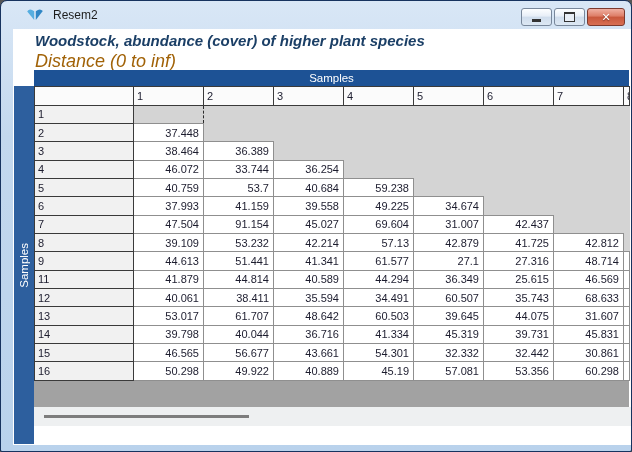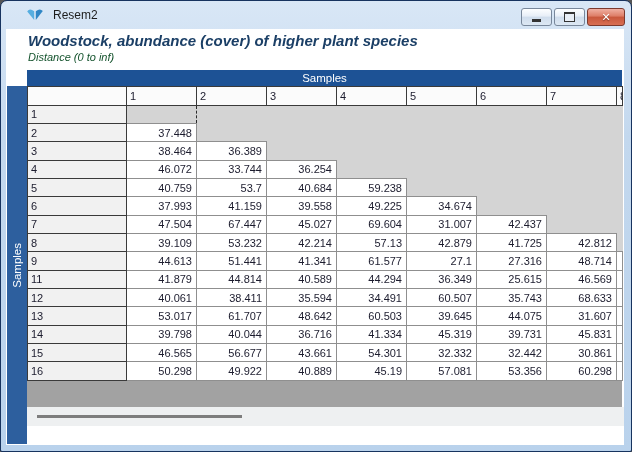--- a/index.html
+++ b/index.html
@@ -15,23 +15,23 @@
   .wbtn{height:18px;border:1px solid #78879b;border-radius:3px;
     background:linear-gradient(180deg,#fdfeff 0%,#e7eef7 45%,#cfdcec 50%,#dde8f4 100%);
     display:flex;align-items:center;justify-content:center;box-sizing:border-box;}
   .wbtn.min,.wbtn.max{width:31px;}
   .wbtn.close{width:38px;border-color:#7c3a2e;
     background:linear-gradient(180deg,#f0b0a2 0%,#dd7d66 45%,#c8573c 50%,#d86f53 100%);}
   .glyph-min{width:9px;height:3px;background:#333;margin-top:6px;}
   .glyph-max{width:9px;height:8px;border:1px solid #333;box-shadow:inset 0 1px 0 #333;background:#e8eef6;}
   .glyph-close{color:#fff;font-size:11px;font-weight:bold;text-shadow:0 1px 1px #7c2d1c;line-height:1;}
   
-  .content{position:absolute;left:5px;top:28px;width:618px;height:416px;background:#fff;overflow:hidden;}
+  .content{position:absolute;left:12px;top:28px;width:618px;height:416px;background:#fff;overflow:hidden;}
   .doc-title{position:absolute;left:22px;top:3px;font-size:15px;font-style:italic;font-weight:600;color:#1b3f66;white-space:nowrap;}
-  .doc-subtitle{position:absolute;left:22px;top:22px;font-size:11px;font-style:italic;color:#14532d;white-space:nowrap;}
+  .doc-subtitle{position:absolute;left:22px;top:22px;font-size:18px;font-style:italic;color:#a16207;white-space:nowrap;}
   .band{position:absolute;left:21px;top:41px;width:595px;height:16px;background:#1d5295;
     color:#fff;font-size:11.5px;display:flex;align-items:center;justify-content:center;}
   .body-row{position:absolute;left:1px;top:57px;display:flex;}
   .vbar{width:20px;height:358px;background:#2d5f9e;display:flex;align-items:center;justify-content:center;}
   .vbar span{writing-mode:vertical-rl;transform:rotate(180deg);color:#fff;font-size:11.5px;}
   .main{width:597px;}
   
   table.grid{border-collapse:collapse;table-layout:fixed;width:595px;font-size:11px;color:#1c1c2e;}
   table.grid thead td{background:#fbfbfb;border:1px solid #3a3a3a;height:17.5px;
     text-align:left;padding:0 0 0 3px;overflow:hidden;}
@@ -170,21 +170,21 @@
                 <td class="val">39.558</td>
                 <td class="val">49.225</td>
                 <td class="val">34.674</td>
                 <td class="upper"></td>
                 <td class="upper"></td>
                 <td class="upper"></td>
               </tr>
               <tr>
                 <th class="rowhdr">7</th>
                 <td class="val">47.504</td>
-                <td class="val">67.447</td>
+                <td class="val">91.154</td>
                 <td class="val">45.027</td>
                 <td class="val">69.604</td>
                 <td class="val">31.007</td>
                 <td class="val">42.437</td>
                 <td class="upper"></td>
                 <td class="upper"></td>
               </tr>
               <tr>
                 <th class="rowhdr">8</th>
                 <td class="val">39.109</td>

